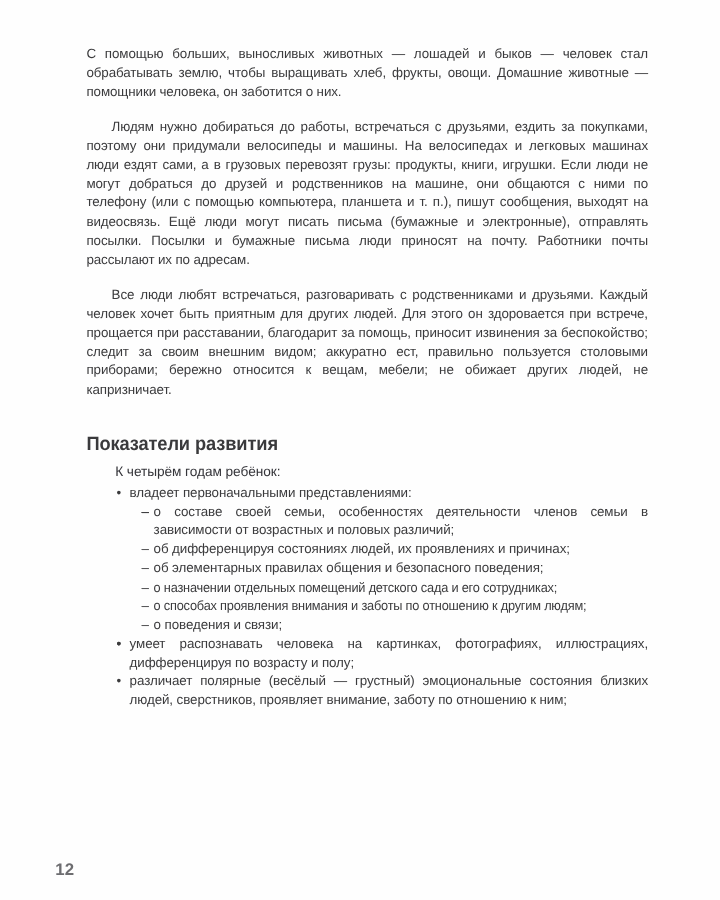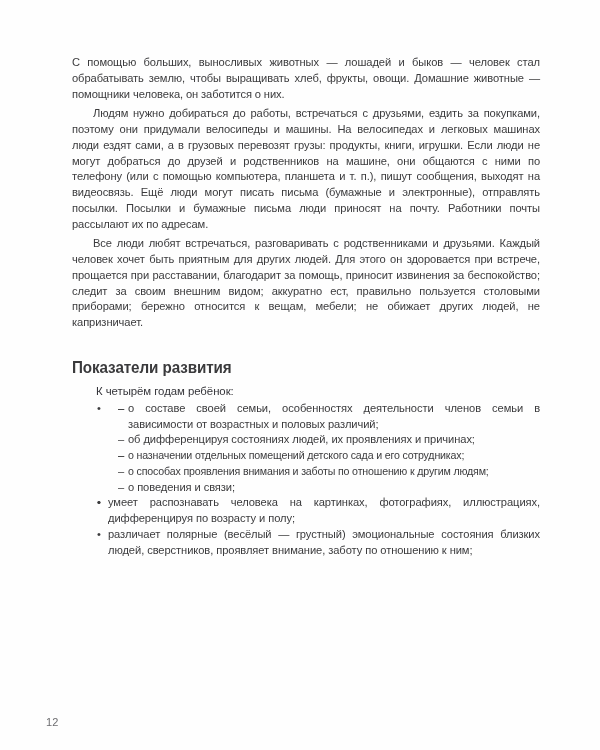--- a/index.html
+++ b/index.html
@@ -20,38 +20,38 @@
 
   .page {
     position: absolute;
     inset: 0;
     background: #fefefe;
   }
 
   .content {
     position: absolute;
     left: 72px;
-    top: 55px;
+    top: 38px;
     width: 468px;
   }
 
   
   .para {
     margin: 0;
     font-size: 11.15px;
     line-height: 15.75px;
     text-align: justify;
     text-justify: inter-word;
     letter-spacing: -0.08px;
     word-spacing: -0.1px;
     color: #3b3b3d;
     hyphens: manual;
   }
   .para + .para {
-    margin-top: 4px;
+    margin-top: 14px;
   }
   .para.indent {
     text-indent: 21px;
   }
 
   
   .section-heading {
     margin: 0;
     font-size: 16.2px;
     line-height: 20px;
@@ -127,22 +127,22 @@
     transform-origin: left center;
     white-space: nowrap;
     letter-spacing: -0.18px;
   }
 
   
   .folio {
     position: absolute;
     left: 46px;
     top: 716px;
-    font-size: 11px;
-    font-weight: 400;
+    font-size: 14px;
+    font-weight: 700;
     color: #6d6d70;
     letter-spacing: 0.2px;
   }
 </style>
 </head>
 <body>
 
 <div class="page">
 
   <div class="content">
@@ -156,36 +156,38 @@
     <h2 class="section-heading">Показатели развития</h2>
 
     <div class="heading-gap-bottom"></div>
 
     <div class="sub-heading">К четырём годам ребёнок:</div>
 
     <ul class="bullet-list">
 
       <li class="bullet-item">
         <span class="marker">•</span>
+        <span class="bullet-text">владеет первоначальными представлениями:</span>
       </li>
 
       <ul class="dash-list">
         <li class="dash-item">
           <span class="marker">–</span>
         </li>
         <li class="dash-item">
           <span class="marker">–</span>
           <span class="dash-text">о составе своей семьи, особенностях деятельности членов семьи в зависимости от возрастных и половых различий;</span>
         </li>
         <li class="dash-item">
           <span class="marker">–</span>
           <span class="dash-text">об дифференцируя состояниях людей, их проявлениях и причинах;</span>
         </li>
         <li class="dash-item">
           <span class="marker">–</span>
+          <span class="dash-text">об элементарных правилах общения и безопасного поведения;</span>
         </li>
         <li class="dash-item squeeze">
           <span class="marker">–</span>
           <span class="dash-text">о назначении отдельных помещений детского сада и его сотрудниках;</span>
         </li>
         <li class="dash-item squeeze">
           <span class="marker">–</span>
           <span class="dash-text">о способах проявления внимания и заботы по отношению к другим людям;</span>
         </li>
         <li class="dash-item">

